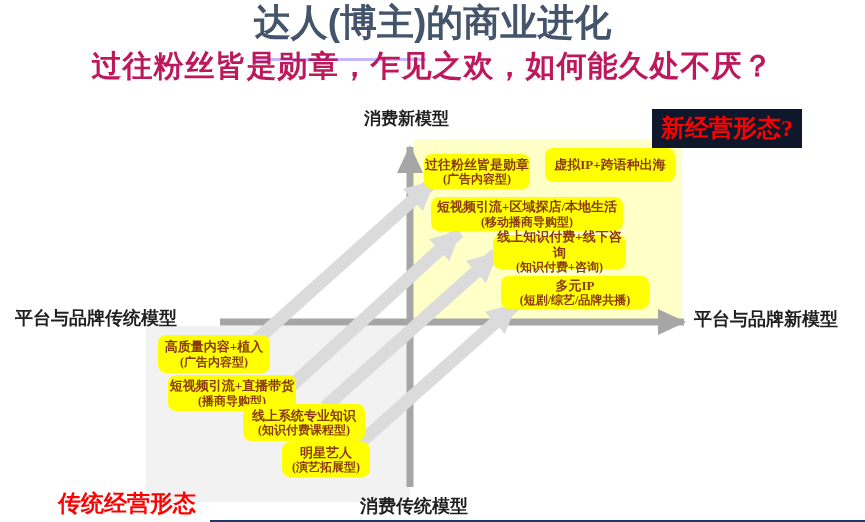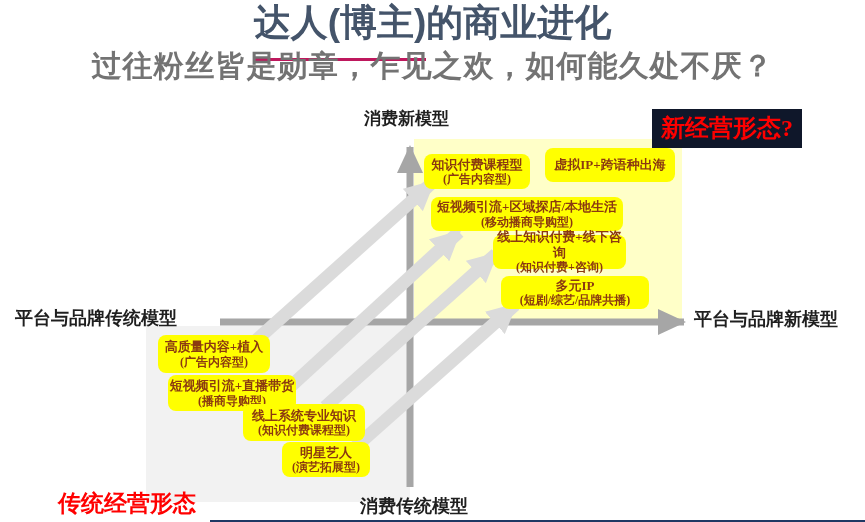--- a/index.html
+++ b/index.html
@@ -2,22 +2,22 @@
 <html><head>
 <meta charset="utf-8">
 <style>
   html,body{margin:0;padding:0;background:#fff;}
   .slide{position:relative;width:865px;height:522px;background:#ffffff;overflow:hidden;
          font-family:"Liberation Sans",sans-serif;}
   
   .title-wrap{position:absolute;top:0;left:0;width:100%;text-align:center;}
   h1{margin:2px 0 0 0;font-size:37px;font-weight:bold;color:#44546A;line-height:1.15;
      font-family:"Liberation Sans",sans-serif;}
-  h1 .u{border-bottom:3px solid #be185d;padding-bottom:15px;}
-  h2{margin:4px 0 0 0;font-size:30px;font-weight:bold;color:#737373;letter-spacing:1px;
+  h1 .u{border-bottom:3px solid #c4b5fd;padding-bottom:15px;}
+  h2{margin:4px 0 0 0;font-size:30px;font-weight:bold;color:#be185d;letter-spacing:1px;
      line-height:1.1;font-family:"Liberation Sans",sans-serif;}
   
   .quad{position:absolute;}
   .quad-new{left:414px;top:139px;width:268px;height:180px;background:#FFFFC8;}
   .quad-trad{left:146px;top:326px;width:264px;height:176px;background:#F2F2F2;}
   
   svg.arrows{position:absolute;left:0;top:0;width:865px;height:522px;}
   
   .axis-label{position:absolute;color:#1f1f1f;font-family:"Liberation Serif",serif;
               font-size:18px;font-weight:bold;white-space:nowrap;}
@@ -83,21 +83,21 @@
 
   <div class="axis-label axis-top">消费新模型</div>
   <div class="axis-label axis-bottom">消费传统模型</div>
   <div class="axis-label axis-left">平台与品牌传统模型</div>
   <div class="axis-label axis-right">平台与品牌新模型</div>
 
   <div class="ann ann-new">新经营形态?</div>
   <div class="ann ann-trad">传统经营形态</div>
 
   <div class="box" style="left:424px;top:154px;width:106px;height:35px">
-    <div class="bl">知识付费课程型</div>
+    <div class="bl">过往粉丝皆是勋章</div>
     <div class="bs">(广告内容型)</div>
   </div>
   <div class="box" style="left:545px;top:148px;width:130px;height:34px">
     <div class="bl">虚拟IP+跨语种出海</div>
   </div>
   <div class="box" style="left:431px;top:197px;width:192px;height:34px">
     <div class="bl">短视频引流+区域探店/本地生活</div>
     <div class="bs">(移动播商导购型)</div>
   </div>
   <div class="box" style="left:501px;top:276px;width:148px;height:33px">

